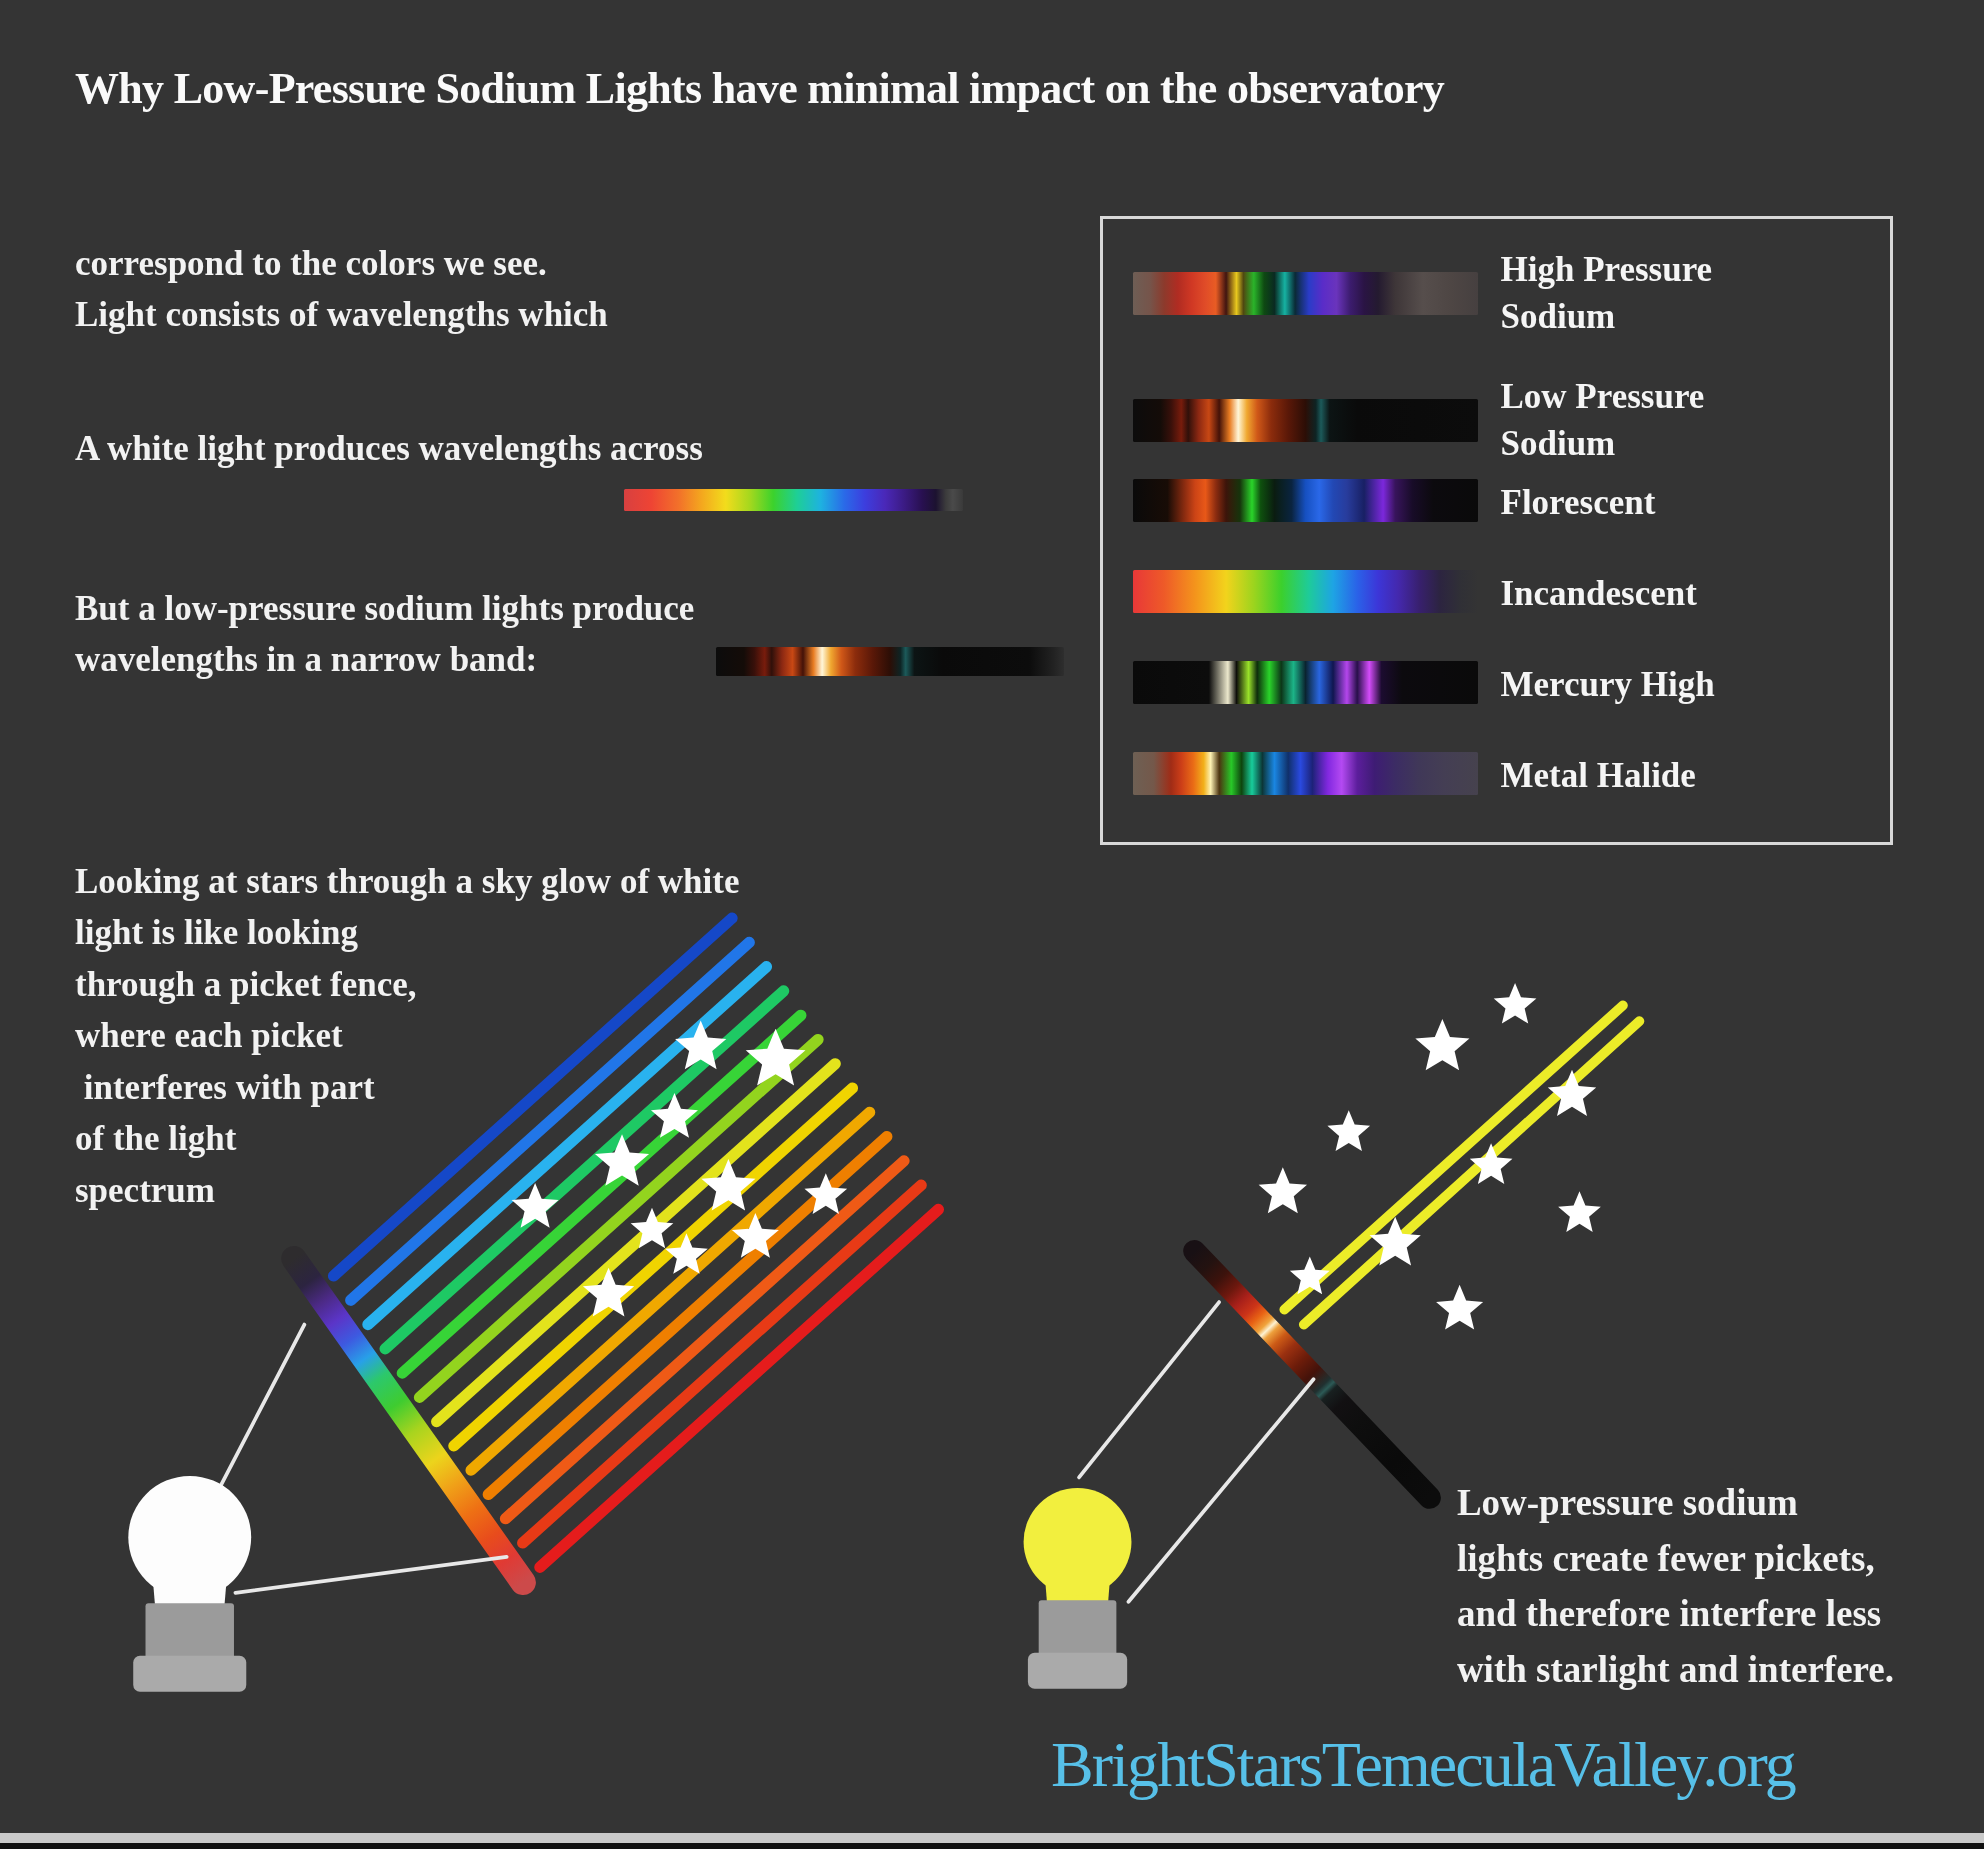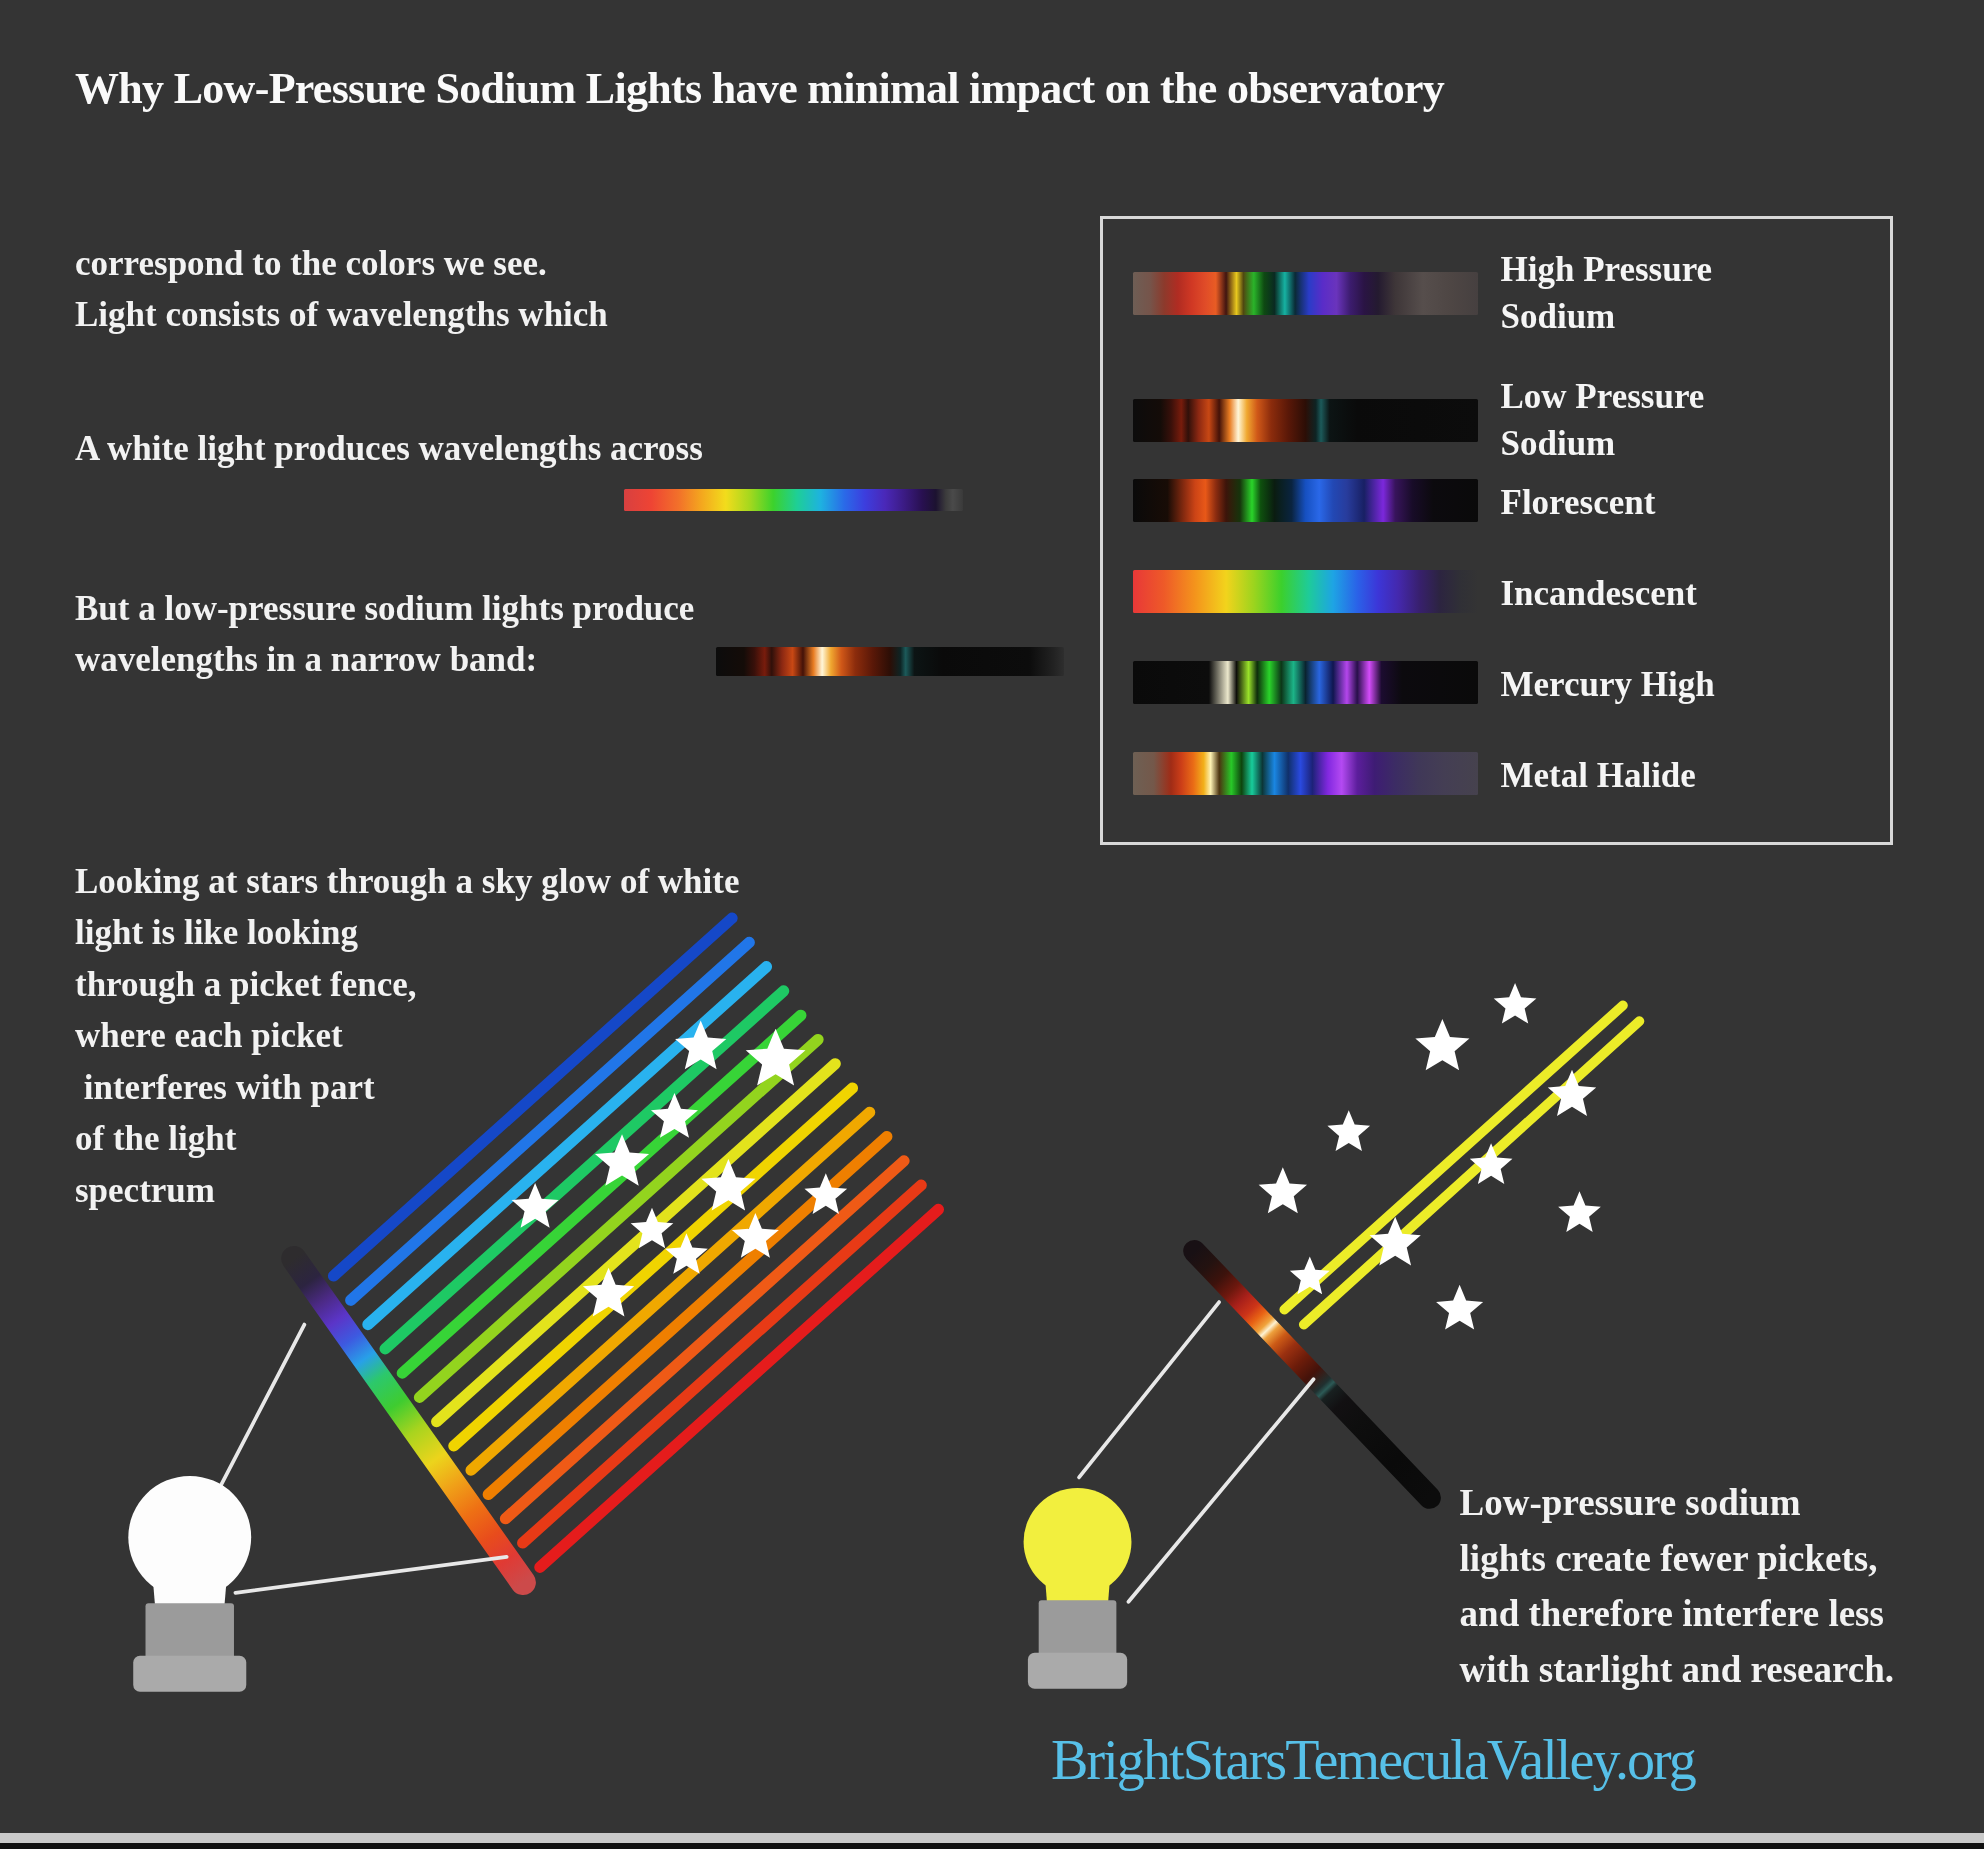--- a/index.html
+++ b/index.html
@@ -32,21 +32,21 @@
   .legend-row{display:flex;}
   .legend-row.tall{height:127px;align-items:center;padding-top:9px;box-sizing:border-box;}
   .legend-row.short{height:91px;}
   .legend-bar{width:345px;height:43px;flex:0 0 auto;border-radius:1.5px;}
   .legend-label{
     margin-left:22.5px;width:292px;
     font-size:35px;font-weight:700;line-height:1.35;color:#f5f5f5;
   }
   .website{
     left:1051px;top:1728px;
-    font-size:56px;font-weight:400;letter-spacing:-1.9px;
+    font-size:64px;font-weight:400;letter-spacing:-1.9px;
     color:#57c0e8;
   }
   .footer-gray{left:0;top:1833px;width:1985px;height:10.5px;background:#c9c9c9;}
   .footer-dark{left:0;top:1843px;width:1985px;height:6px;background:#101010;}
   #scene{left:0;top:0;pointer-events:none;}
 </style>
 </head>
 <body>
 
 <div class="canvas">
@@ -200,21 +200,21 @@
       <div class="legend-row short">
         <div class="legend-bar" style="background: linear-gradient(90deg, rgb(110, 96, 84) 0%, rgb(116, 88, 74) 6%, rgb(160, 44, 22) 11%, rgb(204, 62, 24) 14%, rgb(234, 108, 22) 17.5%, rgb(242, 176, 26) 20.5%, rgb(253, 242, 180) 22.5%, rgb(76, 52, 16) 25%, rgb(40, 200, 40) 28.5%, rgb(14, 68, 14) 31.5%, rgb(24, 204, 156) 34.5%, rgb(12, 54, 54) 37.5%, rgb(26, 134, 226) 41%, rgb(16, 48, 106) 45%, rgb(42, 74, 224) 48.5%, rgb(28, 34, 120) 52%, rgb(130, 40, 224) 56.5%, rgb(180, 74, 242) 60.5%, rgb(92, 30, 156) 65%, rgb(62, 28, 116) 70%, rgb(60, 44, 100) 76%, rgb(64, 56, 88) 83%, rgb(68, 62, 84) 90%, rgb(70, 66, 78) 100%);"></div>
         <div class="legend-label">Metal Halide</div>
       </div>
     </div>
 
   <div class="abs para" id="p5">
       <div class="line">Low-pressure sodium</div>
       <div class="line">lights create fewer pickets,</div>
       <div class="line">and therefore interfere less</div>
-      <div class="line">with starlight and research.</div>
+      <div class="line">with starlight and interfere.</div>
     </div>
 
   <div class="abs website">BrightStarsTemeculaValley.org</div>
 
   <div class="abs footer-gray"></div>
   <div class="abs footer-dark"></div>
 </div>
 
 
 </body></html>

